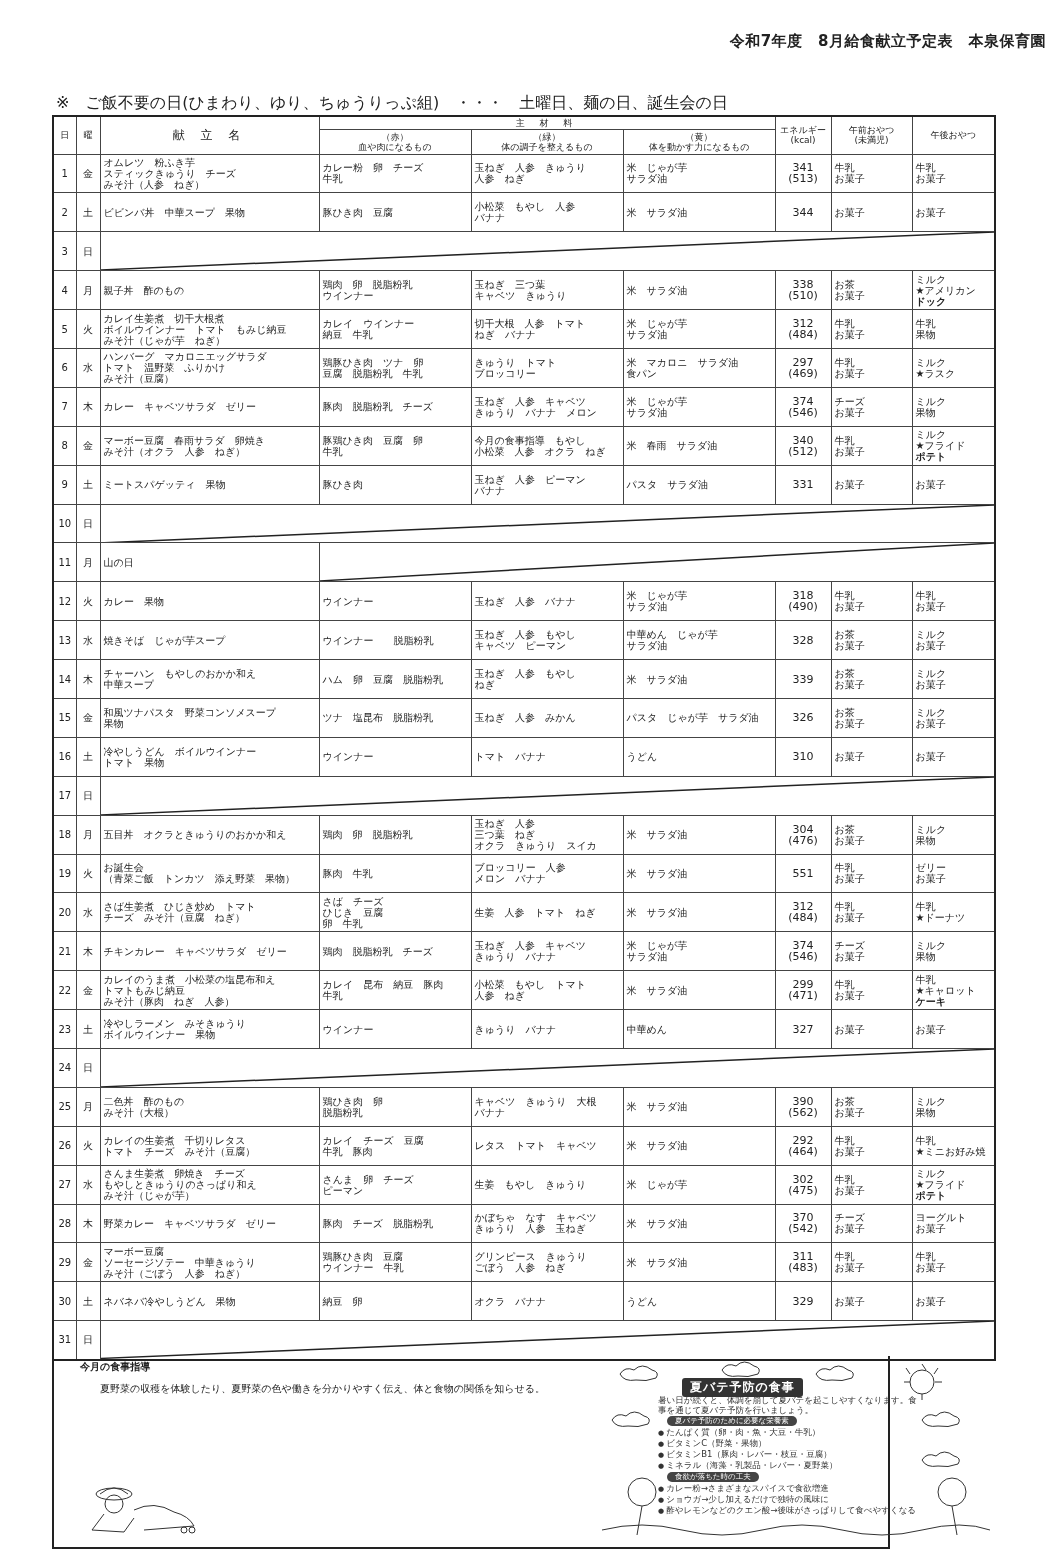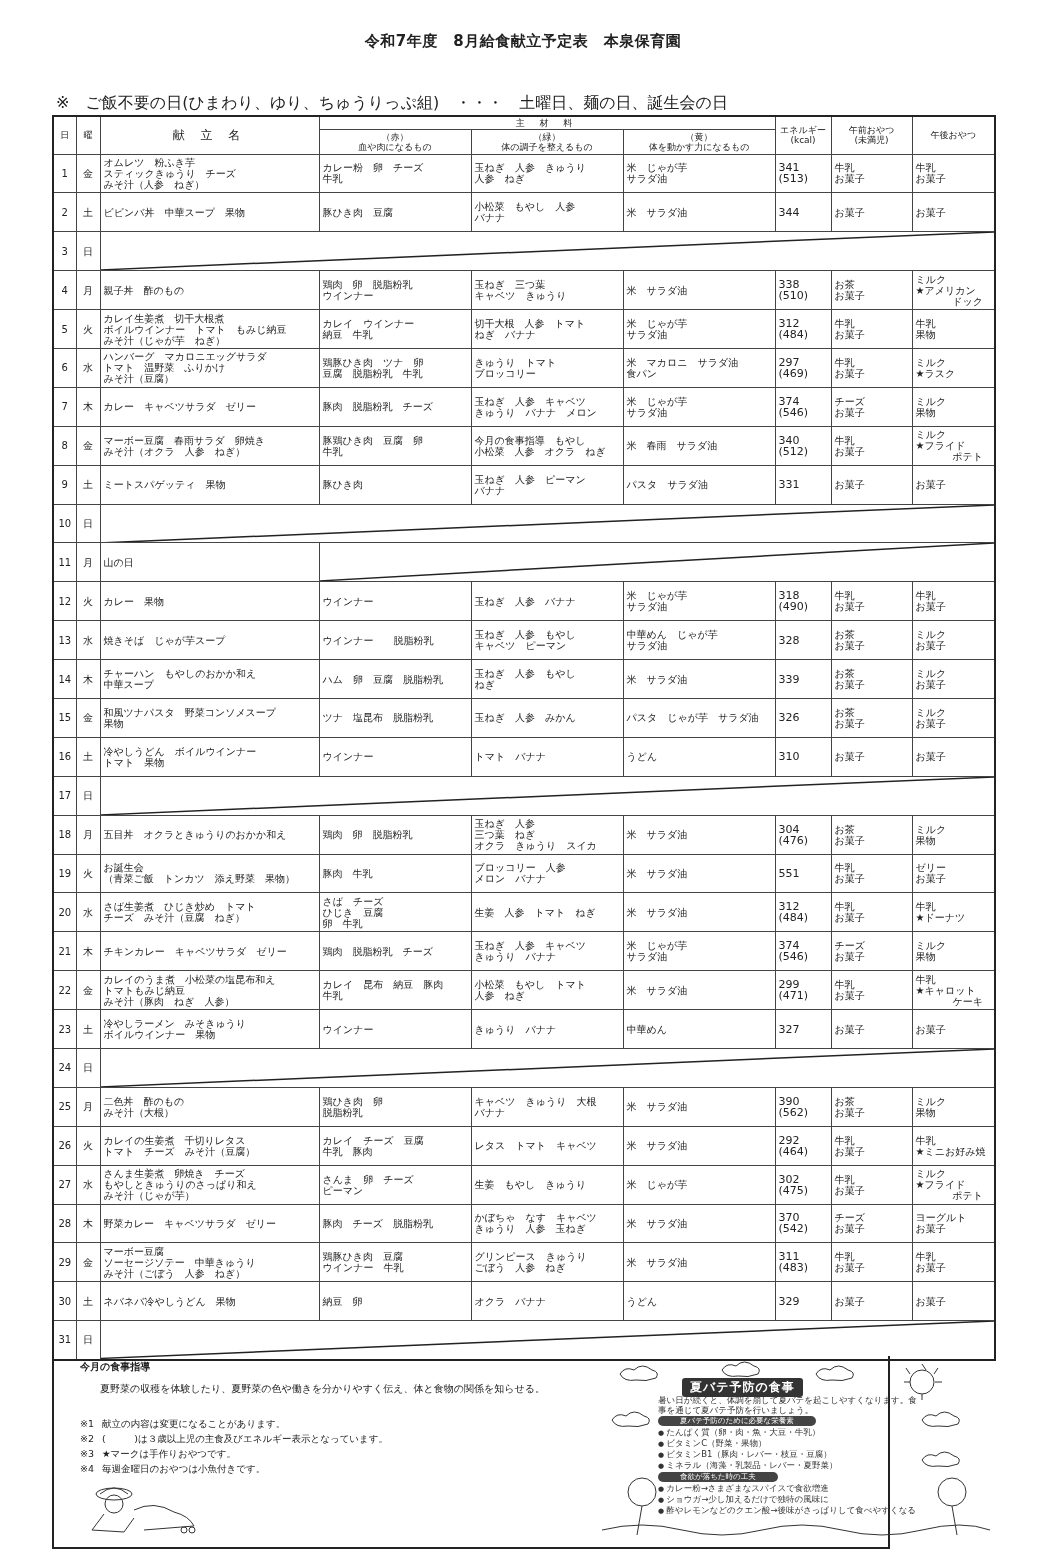--- a/index.html
+++ b/index.html
@@ -1,43 +1,43 @@
 <!DOCTYPE html>
 <html><head>
 <meta charset="utf-8">
 <style>
   * { box-sizing: border-box; margin: 0; padding: 0; }
   html, body { width: 1046px; height: 1568px; background: #fff; }
   body { position: relative; font-family: "DejaVu Sans", "Liberation Sans", sans-serif; color: #222; overflow: hidden; }
-  .title { position: absolute; top: 32px; left: 0; width: 1046px; text-align: center; font-size: 15px; font-weight: bold; letter-spacing: 0.5px; }
+  .title { position: absolute; top: 32px; left: 0; width: 1046px; text-align: right; font-size: 15px; font-weight: bold; letter-spacing: 0.5px; }
   .note-top { position: absolute; top: 93px; left: 56px; font-size: 16px; }
   .tbl-wrap { position: absolute; left: 52px; top: 115px; width: 942px; }
   table { border-collapse: collapse; width: 942px; table-layout: fixed; border: 2px solid #222; }
   th, td { border: 1px solid #444; font-size: 10px; line-height: 11px; vertical-align: middle; padding: 0 3px; }
   th { font-weight: normal; text-align: center; font-size: 9px; line-height: 10px; }
   th.big { font-size: 12px; letter-spacing: 6px; }
   td.c-day, td.c-dow { text-align: center; padding: 0; }
-  td.c-en { text-align: left; font-size: 11px; line-height: 11px; }
+  td.c-en { text-align: center; font-size: 11px; line-height: 11px; }
   tr.row { height: 38.9px; }
   tr.hdr1 { height: 13px; }
   tr.hdr2 { height: 25px; }
   .ml { white-space: pre-line; }
-  .right { display: block; text-align: right; padding-right: 8px; }
+  .right { display: block; padding-right: 8px; font-weight: bold; }
   td.blank { position: relative; }
   td.blank svg { position: absolute; left: 0; top: 0; width: 100%; height: 100%; }
   .footer { position: absolute; left: 52px; top: 1356px; width: 838px; height: 193px; border: 2px solid #222; border-top: none; }
   .f-head { position: absolute; left: 26px; top: 4px; font-size: 10px; font-weight: bold; }
   .f-text { position: absolute; left: 46px; top: 26px; font-size: 10px; font-family: Liberation Serif, serif; }
   .f-notes { position: absolute; left: 26px; top: 60px; font-size: 9.5px; line-height: 15px; }
   .f-notes div span.k { display: inline-block; width: 22px; }
   .illus-kid { position: absolute; left: 30px; top: 124px; width: 130px; height: 60px; }
   .panel { position: absolute; left: 548px; top: 4px; width: 388px; height: 185px; }
   .panel-title { position: absolute; left: 80px; top: 18px; background: #333; color: #fff; font-size: 12px; font-weight: bold; padding: 1px 8px; border-radius: 3px; letter-spacing: 1px; }
   .panel-body { position: absolute; left: 56px; top: 35px; width: 260px; font-size: 8.5px; line-height: 10px; color: #333; }
-  .panel-sub { background: #444; color: #fff; border-radius: 6px; padding: 0 22px; font-size: 7.5px; margin: 1px 0; display: inline-block; }
+  .panel-sub { background: #444; color: #fff; border-radius: 6px; padding: 0 8px; font-size: 7.5px; margin: 1px 9px; display: inline-block; }
   .bul::before { content: "● "; font-size: 7px; }
 </style>
 </head>
 <body>
 
 <div class="title">令和7年度　8月給食献立予定表　本泉保育園</div>
 <div class="note-top">※　ご飯不要の日(ひまわり、ゆり、ちゅうりっぷ組)　・・・　土曜日、麺の日、誕生会の日</div>
 
 <div class="tbl-wrap">
   <table>
@@ -572,26 +572,20 @@
             </svg>
           </td>
         </tr>
       </tbody>
   </table>
 </div>
 
 <div class="footer">
   <div class="f-head">今月の食事指導</div>
   <div class="f-text">夏野菜の収穫を体験したり、夏野菜の色や働きを分かりやすく伝え、体と食物の関係を知らせる。</div>
-  <div class="f-notes">
-    <div><span class="k">※1</span><span>献立の内容は変更になることがあります。</span></div>
-    <div><span class="k">※2</span><span>(　　　)は３歳以上児の主食及びエネルギー表示となっています。</span></div>
-    <div><span class="k">※3</span><span>★マークは手作りおやつです。</span></div>
-    <div><span class="k">※4</span><span>毎週金曜日のおやつは小魚付きです。</span></div>
-  </div>
   <svg class="illus-kid" viewBox="0 0 130 60" fill="none" stroke="#333" stroke-width="1">
     <ellipse cx="30" cy="14" rx="18" ry="6"></ellipse>
       <path d="M16 14 Q30 2 44 14"></path>
     <circle cx="30" cy="24" r="9"></circle>
       <path d="M20 34 L8 50 L40 52 L50 38"></path>
     <path d="M50 30 Q70 20 90 32 Q105 36 110 46 L60 50"></path>
     <circle cx="100" cy="50" r="3"></circle>
       <circle cx="108" cy="50" r="3"></circle>
   </svg>
   <div class="panel">

